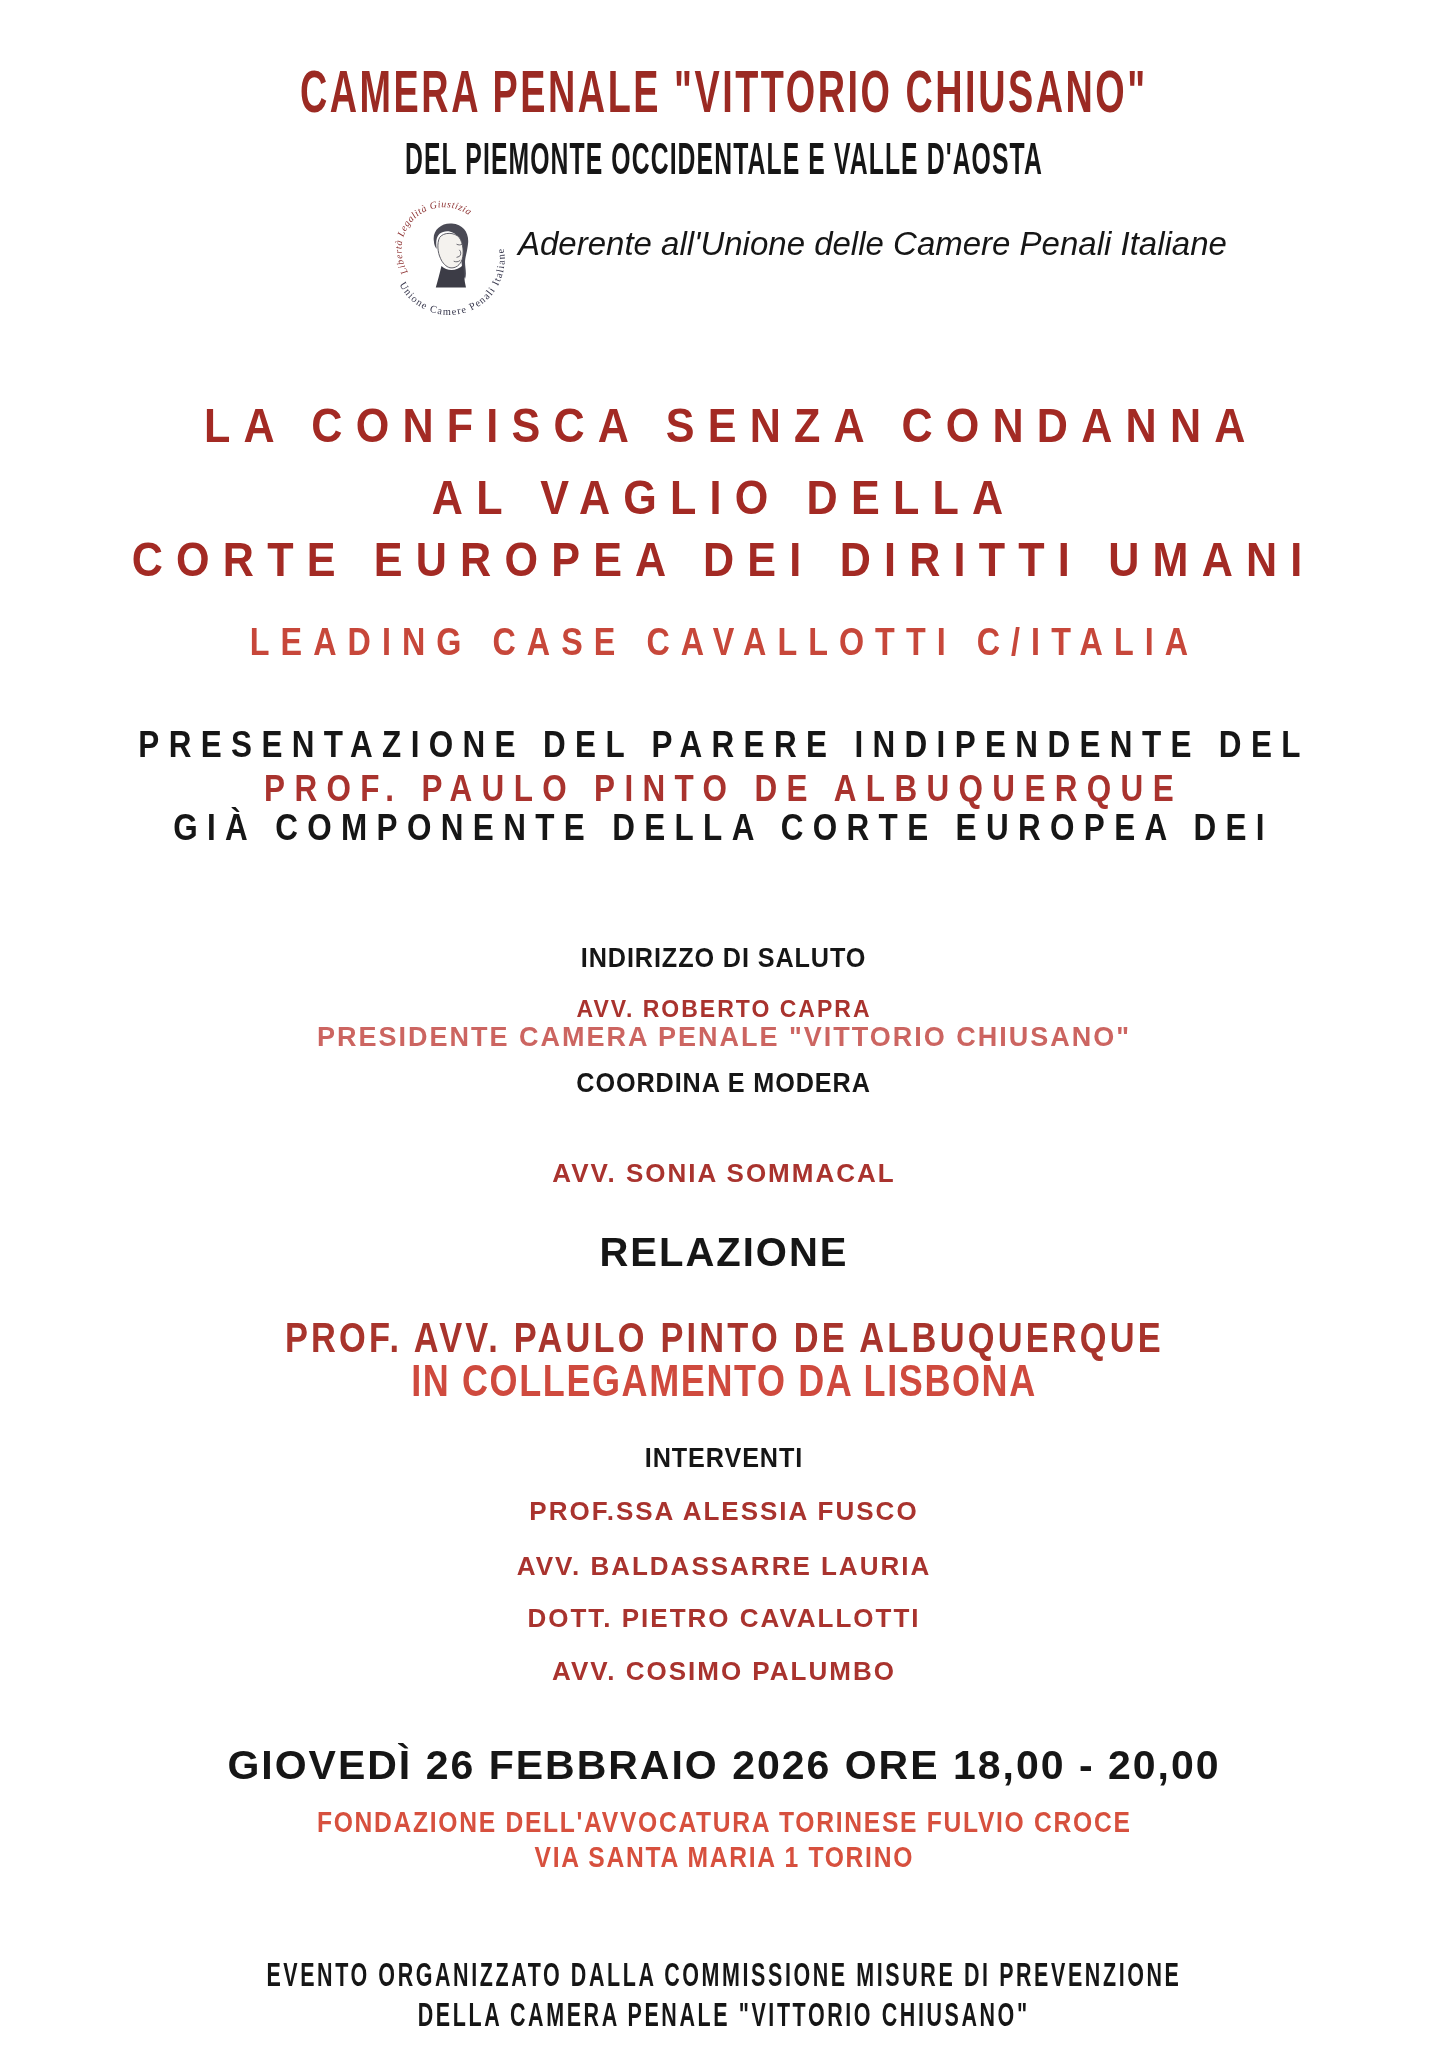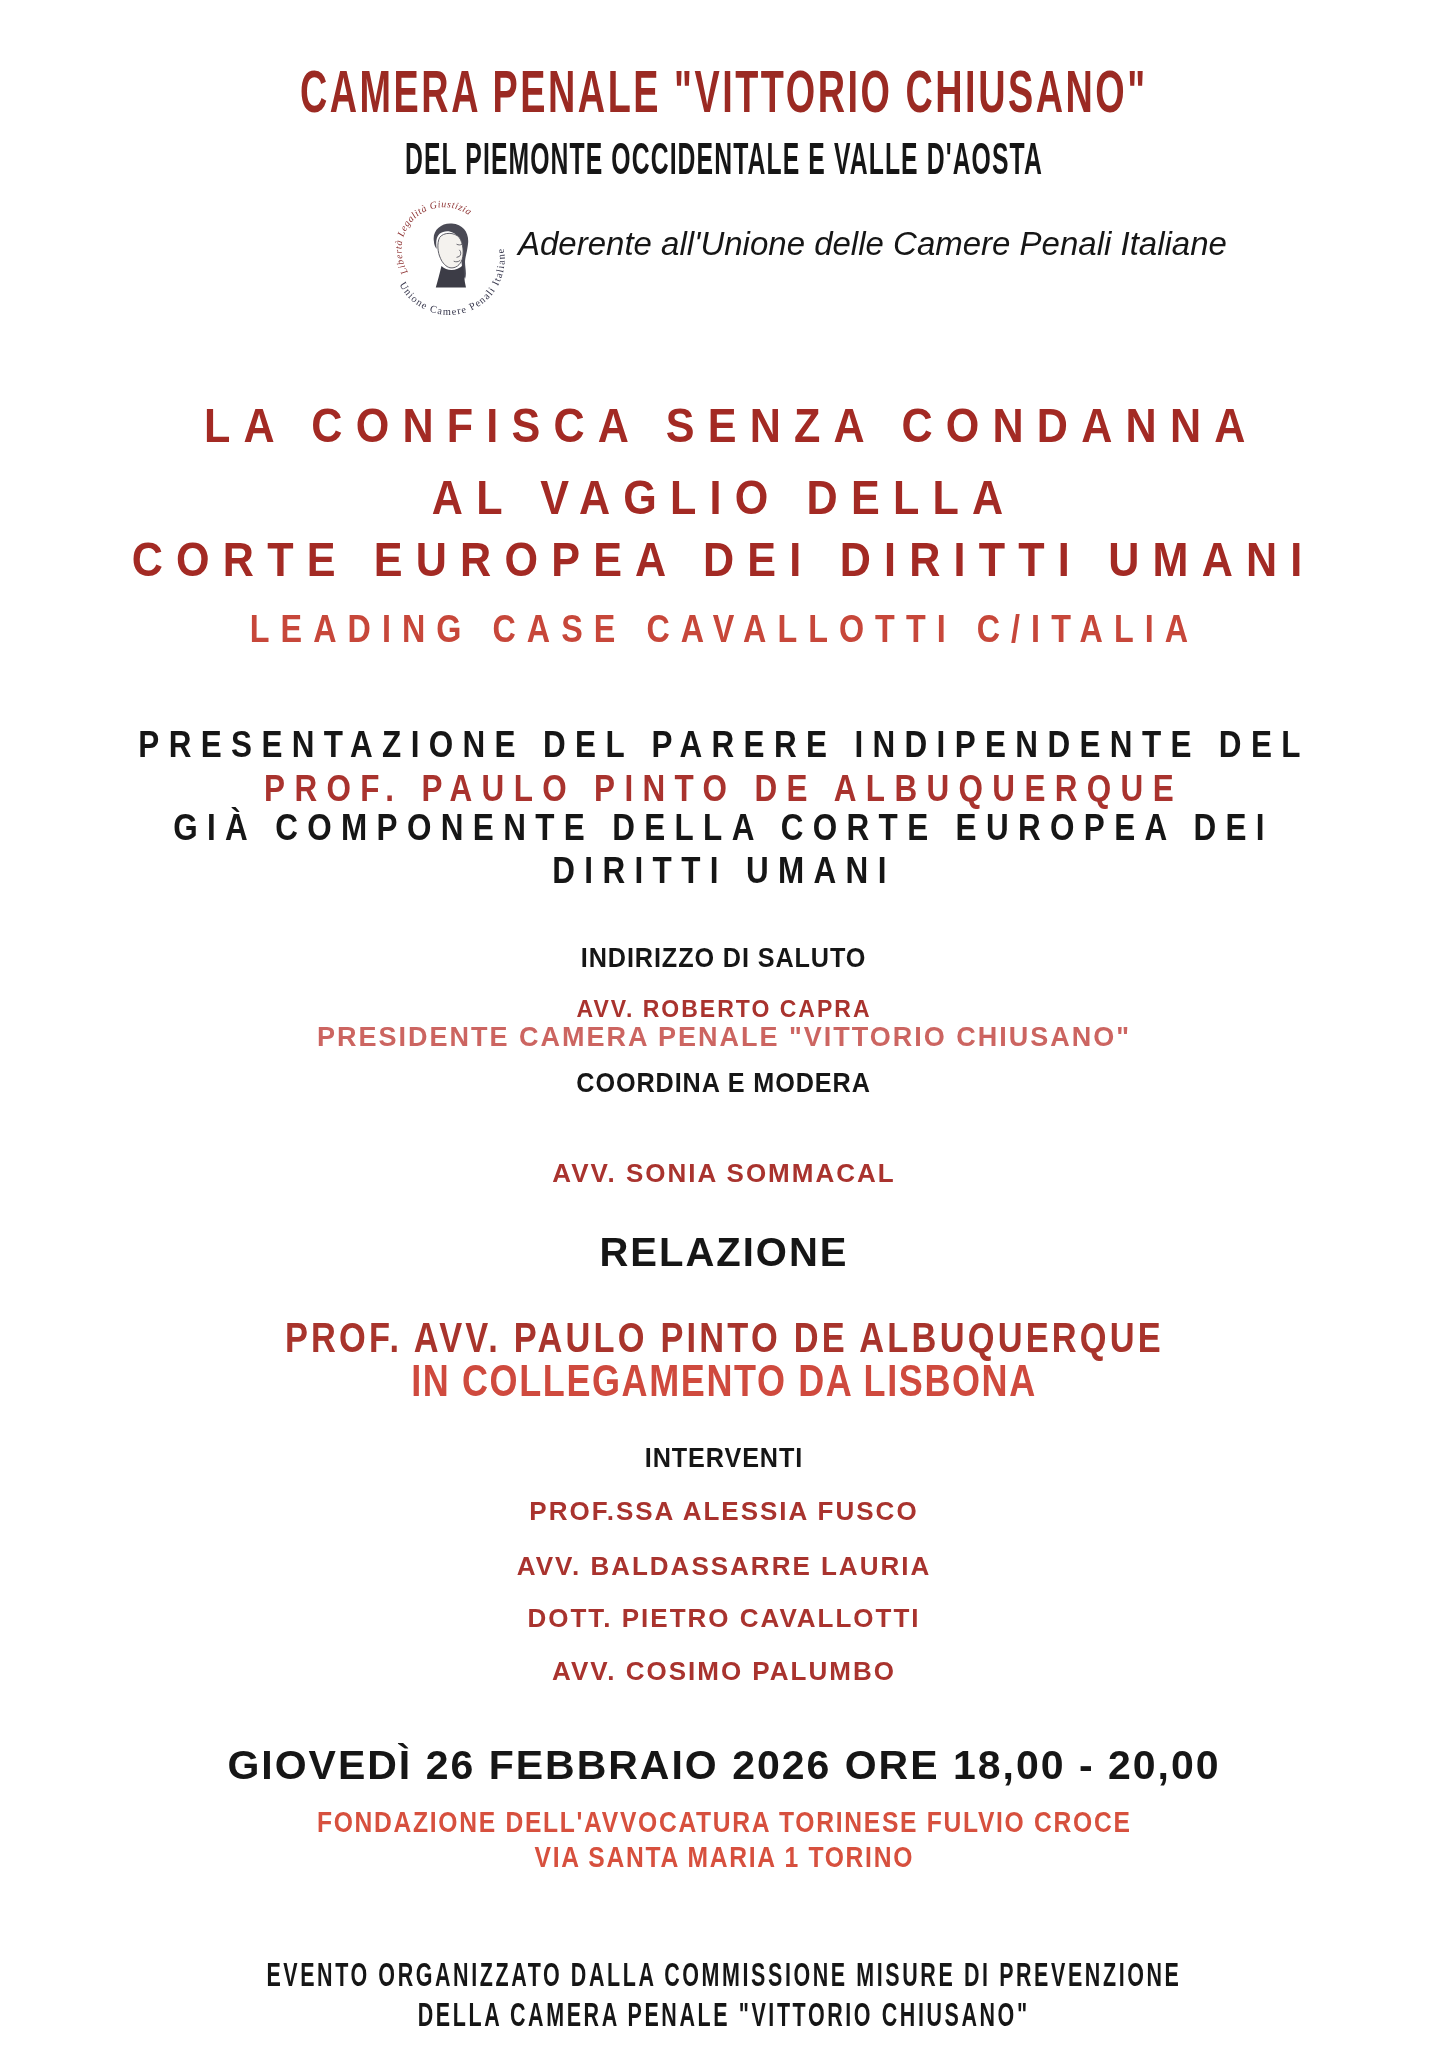--- a/index.html
+++ b/index.html
@@ -35,21 +35,21 @@
     position: absolute; left: 518px; top: 224px;
     font-size: 33px; font-style: italic; font-weight: normal;
     color: var(--c-ink); line-height: 1.2; white-space: nowrap;
   }
   
   .title      { font-size: 49px; letter-spacing: 15px; color: var(--c-title_red); }
   .title .cond { --sx: 0.88; }
   .r-title1   { top: 401px; padding-left: 15px; }
   .r-title2   { top: 473px; }
   .r-title3   { top: 535px; }
-  .r-lead     { top: 610px; font-size: 38px; letter-spacing: 13px; color: var(--c-lead_red); }
+  .r-lead     { top: 623px; font-size: 38px; letter-spacing: 13px; color: var(--c-lead_red); }
   .r-lead .cond { --sx: 0.85; }
   
   .pres       { font-size: 37px; letter-spacing: 11px; color: var(--c-ink); }
   .pres .cond { --sx: 0.85; }
   .r-pres1    { top: 726px; }
   .r-pres2    { top: 770px; color: var(--c-name_red); }
   .r-pres3    { top: 809px; }
   .r-pres4    { top: 852px; }
   
   .heading    { font-size: 28px; letter-spacing: 1px; color: var(--c-ink); }
@@ -133,23 +133,20 @@
 
   <div class="row pres r-pres1">
     <span class="cond">PRESENTAZIONE DEL PARERE INDIPENDENTE DEL</span>
   </div>
   <div class="row pres r-pres2">
     <span class="cond">PROF. PAULO PINTO DE ALBUQUERQUE</span>
   </div>
   <div class="row pres r-pres3">
     <span class="cond">GIÀ COMPONENTE DELLA CORTE EUROPEA DEI</span>
   </div>
-  <div class="row pres r-pres4">
-    <span class="cond">DIRITTI UMANI</span>
-  </div>
 
   <div class="row heading r-h-greeting">
     <span class="cond">INDIRIZZO DI SALUTO</span>
   </div>
   <div class="row speaker r-capra">
     <span class="cond">AVV. ROBERTO CAPRA</span>
   </div>
   <div class="row r-role">
     <span class="cond">PRESIDENTE CAMERA PENALE "VITTORIO CHIUSANO"</span>
   </div>

